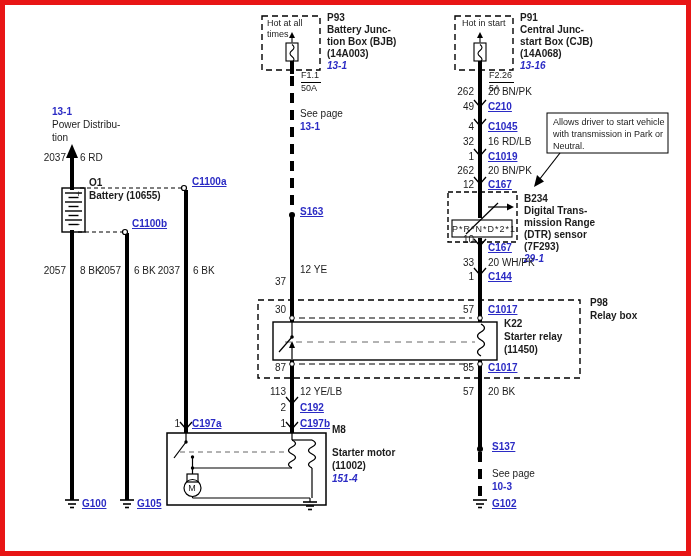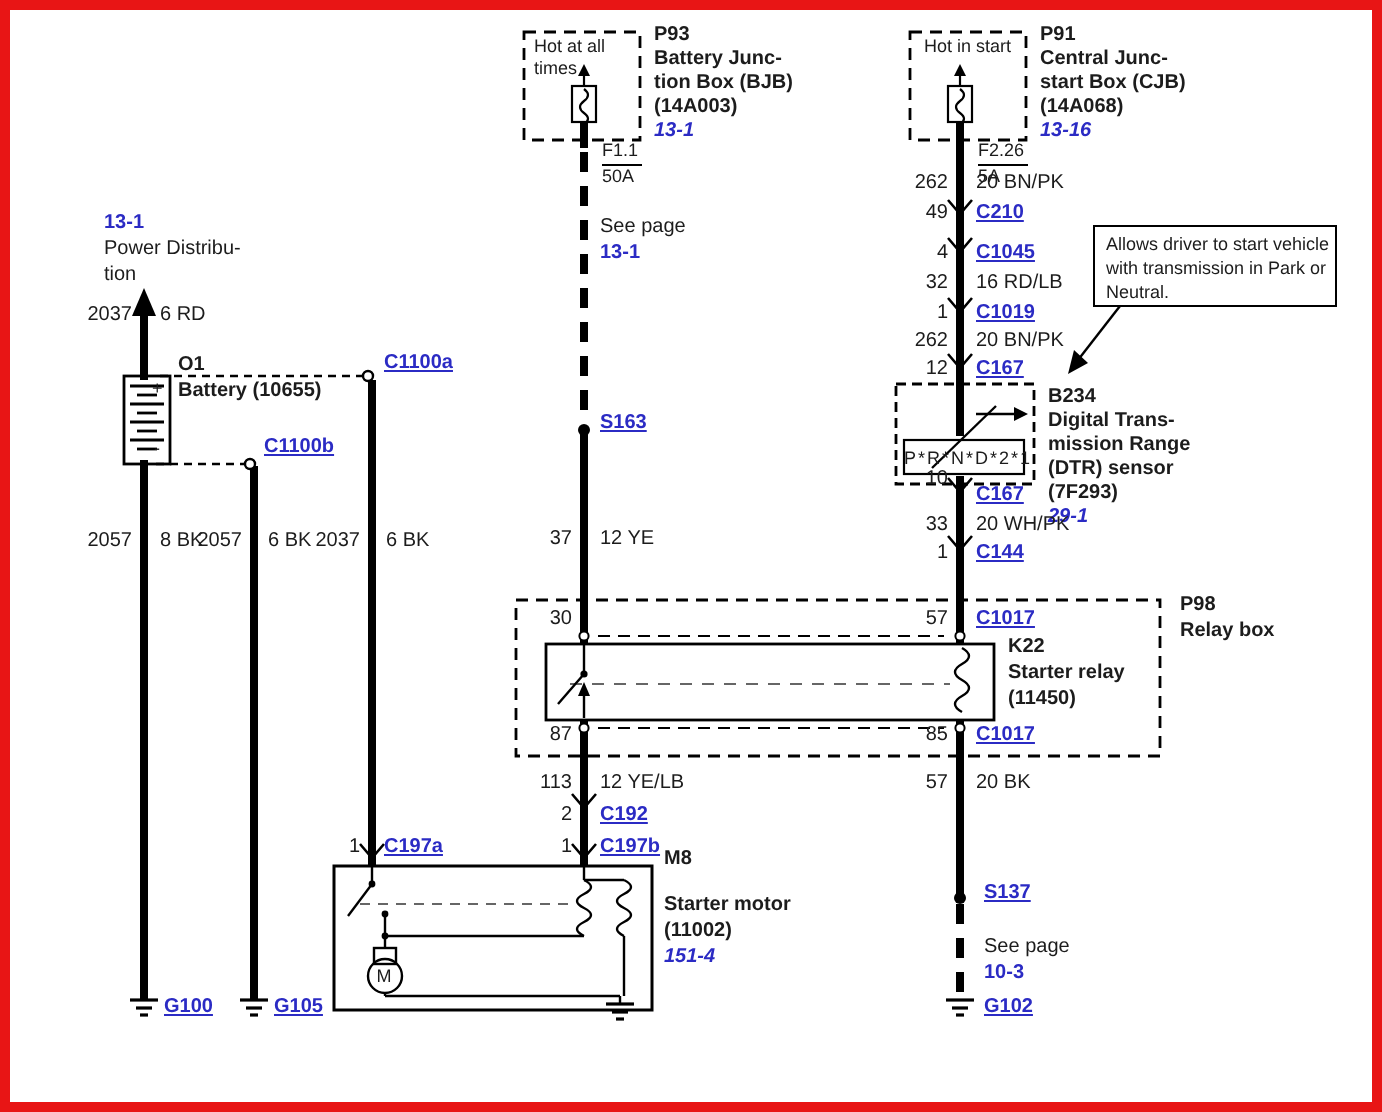--- a/index.html
+++ b/index.html
@@ -209,21 +209,21 @@
   <span class="lbl sm" style="left:301px;top:42px"><span class="frac">F1.1</span><br><span>50A</span></span>
   <span class="lbl b" style="left:327px;top:12px">P93</span>
   <span class="lbl b" style="left:327px;top:24px">Battery Junc-</span>
   <span class="lbl b" style="left:327px;top:36px">tion Box (BJB)</span>
   <span class="lbl b" style="left:327px;top:48px">(14A003)</span>
   <span class="lbl ref it" style="left:327px;top:60px">13-1</span>
 
   <span class="lbl" style="left:300px;top:108px">See page</span>
   <span class="lbl ref" style="left:300px;top:121px">13-1</span>
   <span class="lbl link" style="left:300px;top:206px">S163</span>
-  <span class="lbl pin" style="left:252px;top:264px">37</span>
+  <span class="lbl pin" style="left:252px;top:276px">37</span>
   <span class="lbl" style="left:300px;top:264px">12 YE</span>
 
   <span class="lbl sm" style="left:462px;top:18px">Hot in start</span>
   <span class="lbl sm" style="left:489px;top:42px"><span class="frac">F2.26</span><br><span>5A</span></span>
   <span class="lbl b" style="left:520px;top:12px">P91</span>
   <span class="lbl b" style="left:520px;top:24px">Central Junc-</span>
   <span class="lbl b" style="left:520px;top:36px">start Box (CJB)</span>
   <span class="lbl b" style="left:520px;top:48px">(14A068)</span>
   <span class="lbl ref it" style="left:520px;top:60px">13-16</span>
 

